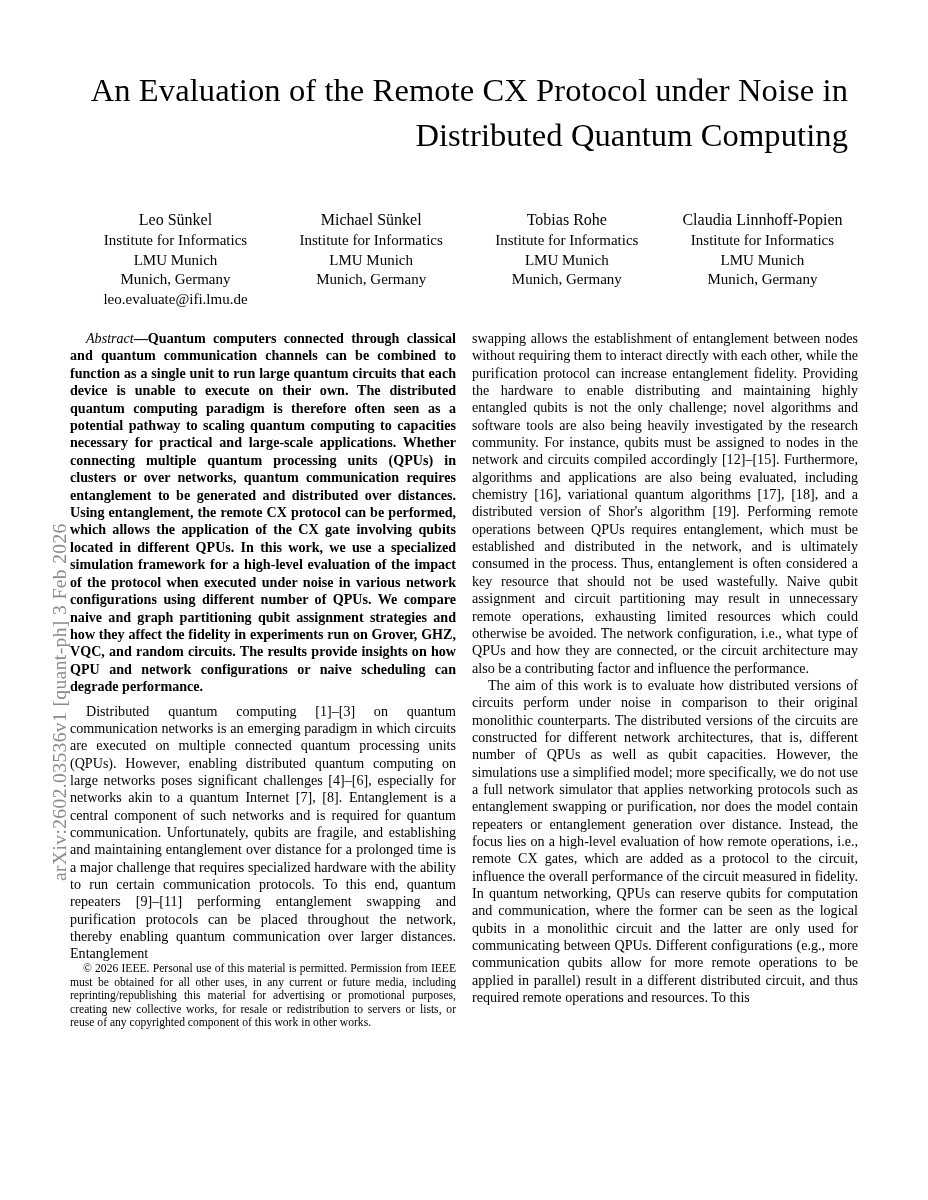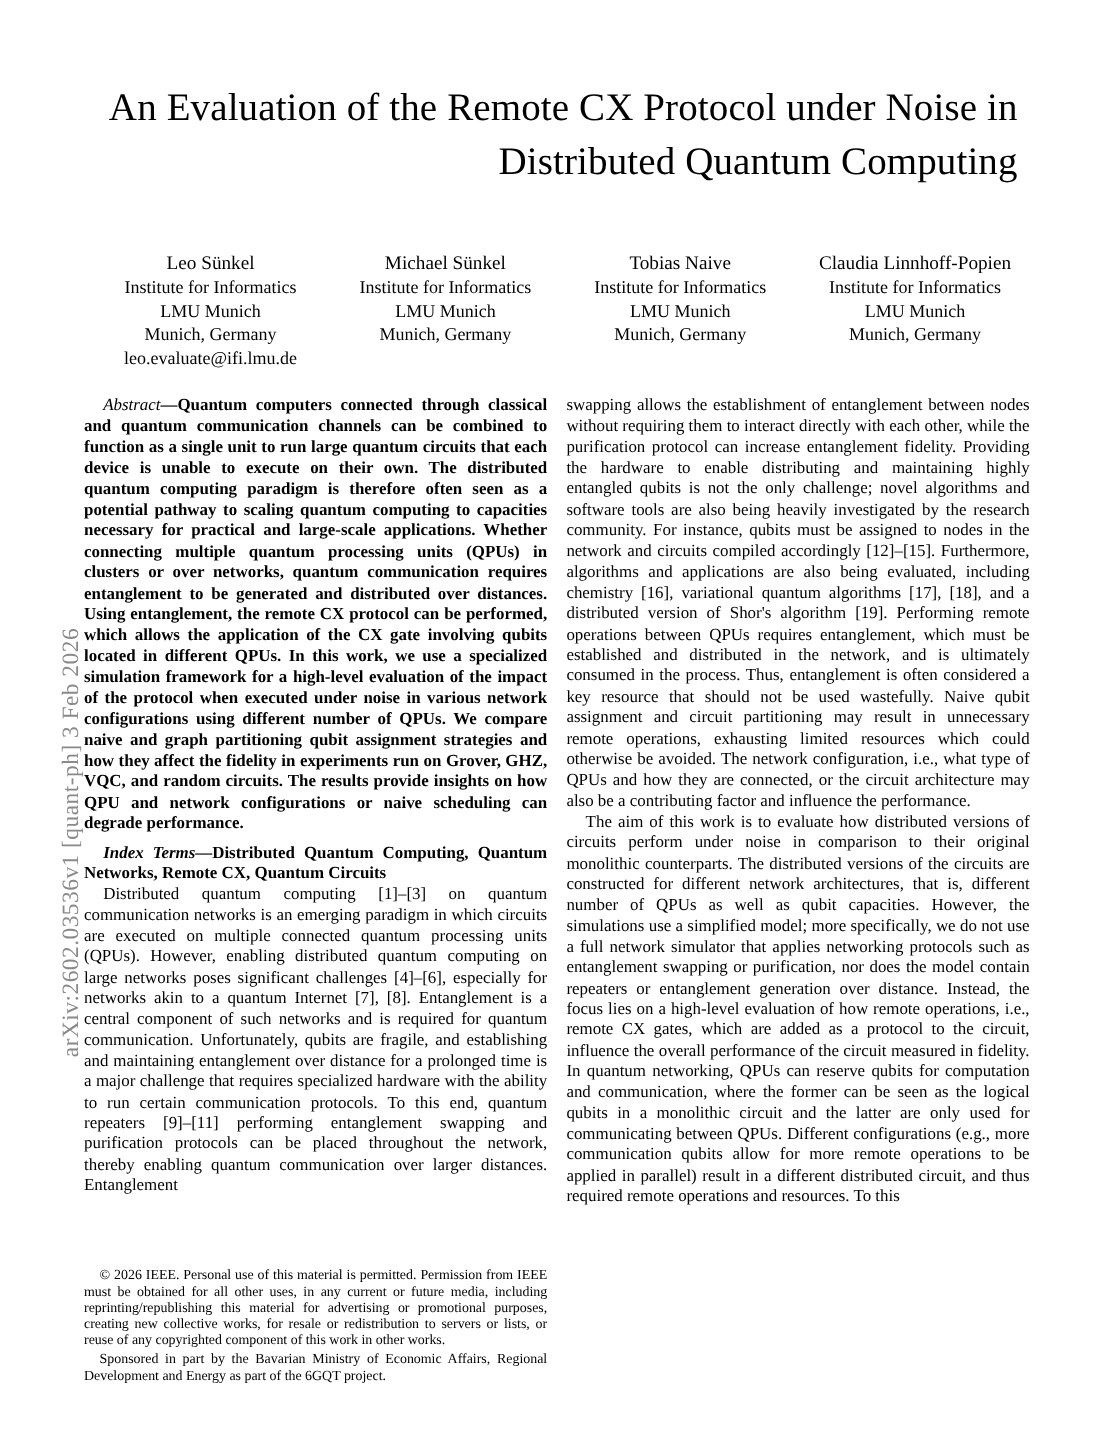--- a/index.html
+++ b/index.html
@@ -125,21 +125,21 @@
   p.body {
     margin: 0;
     text-indent: 16px;
     text-align: justify;
   }
 
   
   .footnote {
     position: absolute;
     left: 70px;
-    top: 1056px;
+    top: 962px;
     width: 386px;
     font-size: 11.6px;
     line-height: 13.6px;
     text-align: justify;
   }
   .footnote p {
     margin: 0;
     text-indent: 13px;
   }
   .footnote p + p { margin-top: 2px; }
@@ -166,56 +166,52 @@
     </div>
 
     <div class="author">
       <span class="name">Michael Sünkel</span>
       <span class="aff">Institute for Informatics</span>
       <span class="univ">LMU Munich</span>
       <span class="city">Munich, Germany</span>
     </div>
 
     <div class="author">
-      <span class="name">Tobias Naive</span>
+      <span class="name">Tobias Rohe</span>
       <span class="aff">Institute for Informatics</span>
       <span class="univ">LMU Munich</span>
       <span class="city">Munich, Germany</span>
     </div>
 
     <div class="author">
       <span class="name">Claudia Linnhoff-Popien</span>
       <span class="aff">Institute for Informatics</span>
       <span class="univ">LMU Munich</span>
       <span class="city">Munich, Germany</span>
     </div>
 
   </div>
 
   <div class="col col-left">
 
     <p class="abstract">
       <span class="lead">Abstract</span><span>—</span><span>Quantum computers connected through classical and quantum communication channels can be combined to function as a single unit to run large quantum circuits that each device is unable to execute on their own. The distributed quantum computing paradigm is therefore often seen as a potential pathway to scaling quantum computing to capacities necessary for practical and large-scale applications. Whether connecting multiple quantum processing units (QPUs) in clusters or over networks, quantum communication requires entanglement to be generated and distributed over distances. Using entanglement, the remote CX protocol can be performed, which allows the application of the CX gate involving qubits located in different QPUs. In this work, we use a specialized simulation framework for a high-level evaluation of the impact of the protocol when executed under noise in various network configurations using different number of QPUs. We compare naive and graph partitioning qubit assignment strategies and how they affect the fidelity in experiments run on Grover, GHZ, VQC, and random circuits. The results provide insights on how QPU and network configurations or naive scheduling can degrade performance.</span>
     </p>
 
-    <p class="indexterms">
-      <span class="lead">Index Terms</span><span>—</span><span>Distributed Quantum Computing, Quantum Networks, Remote CX, Quantum Circuits</span>
-    </p>
 
 
     <p class="body">Distributed quantum computing [1]–[3] on quantum communication networks is an emerging paradigm in which circuits are executed on multiple connected quantum processing units (QPUs). However, enabling distributed quantum computing on large networks poses significant challenges [4]–[6], especially for networks akin to a quantum Internet [7], [8]. Entanglement is a central component of such networks and is required for quantum communication. Unfortunately, qubits are fragile, and establishing and maintaining entanglement over distance for a prolonged time is a major challenge that requires specialized hardware with the ability to run certain communication protocols. To this end, quantum repeaters [9]–[11] performing entanglement swapping and purification protocols can be placed throughout the network, thereby enabling quantum communication over larger distances. Entanglement</p>
 
   </div>
 
   <div class="col col-right">
 
     <p class="body" style="text-indent:0;">swapping allows the establishment of entanglement between nodes without requiring them to interact directly with each other, while the purification protocol can increase entanglement fidelity. Providing the hardware to enable distributing and maintaining highly entangled qubits is not the only challenge; novel algorithms and software tools are also being heavily investigated by the research community. For instance, qubits must be assigned to nodes in the network and circuits compiled accordingly [12]–[15]. Furthermore, algorithms and applications are also being evaluated, including chemistry [16], variational quantum algorithms [17], [18], and a distributed version of Shor's algorithm [19]. Performing remote operations between QPUs requires entanglement, which must be established and distributed in the network, and is ultimately consumed in the process. Thus, entanglement is often considered a key resource that should not be used wastefully. Naive qubit assignment and circuit partitioning may result in unnecessary remote operations, exhausting limited resources which could otherwise be avoided. The network configuration, i.e., what type of QPUs and how they are connected, or the circuit architecture may also be a contributing factor and influence the performance.</p>
 
     <p class="body">The aim of this work is to evaluate how distributed versions of circuits perform under noise in comparison to their original monolithic counterparts. The distributed versions of the circuits are constructed for different network architectures, that is, different number of QPUs as well as qubit capacities. However, the simulations use a simplified model; more specifically, we do not use a full network simulator that applies networking protocols such as entanglement swapping or purification, nor does the model contain repeaters or entanglement generation over distance. Instead, the focus lies on a high-level evaluation of how remote operations, i.e., remote CX gates, which are added as a protocol to the circuit, influence the overall performance of the circuit measured in fidelity. In quantum networking, QPUs can reserve qubits for computation and communication, where the former can be seen as the logical qubits in a monolithic circuit and the latter are only used for communicating between QPUs. Different configurations (e.g., more communication qubits allow for more remote operations to be applied in parallel) result in a different distributed circuit, and thus required remote operations and resources. To this</p>
 
   </div>
 
   <div class="footnote">
     <p>© 2026 IEEE. Personal use of this material is permitted. Permission from IEEE must be obtained for all other uses, in any current or future media, including reprinting/republishing this material for advertising or promotional purposes, creating new collective works, for resale or redistribution to servers or lists, or reuse of any copyrighted component of this work in other works.</p>
-    <p>Sponsored in part by the Bavarian Ministry of Economic Affairs, Regional Development and Energy as part of the 6GQT project.</p>
   </div>
 
 </div>
 
 </body></html>

